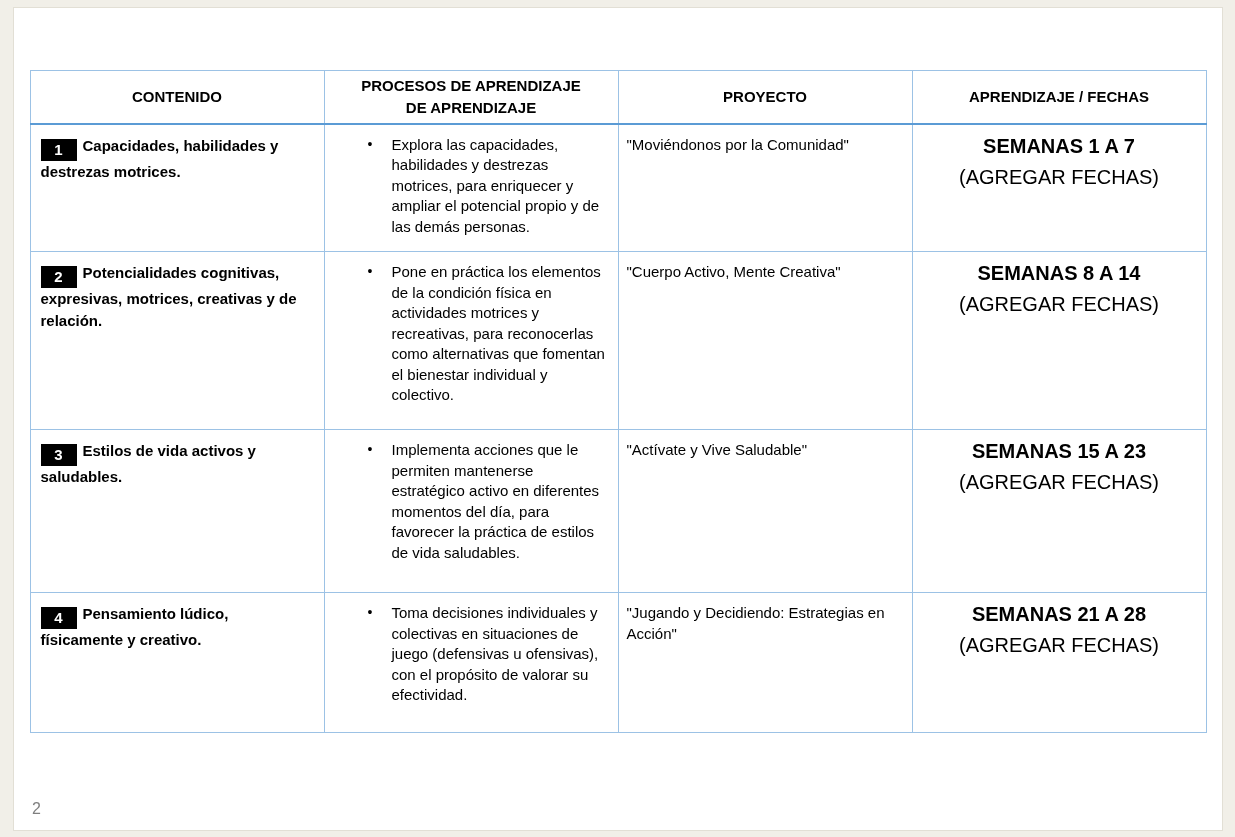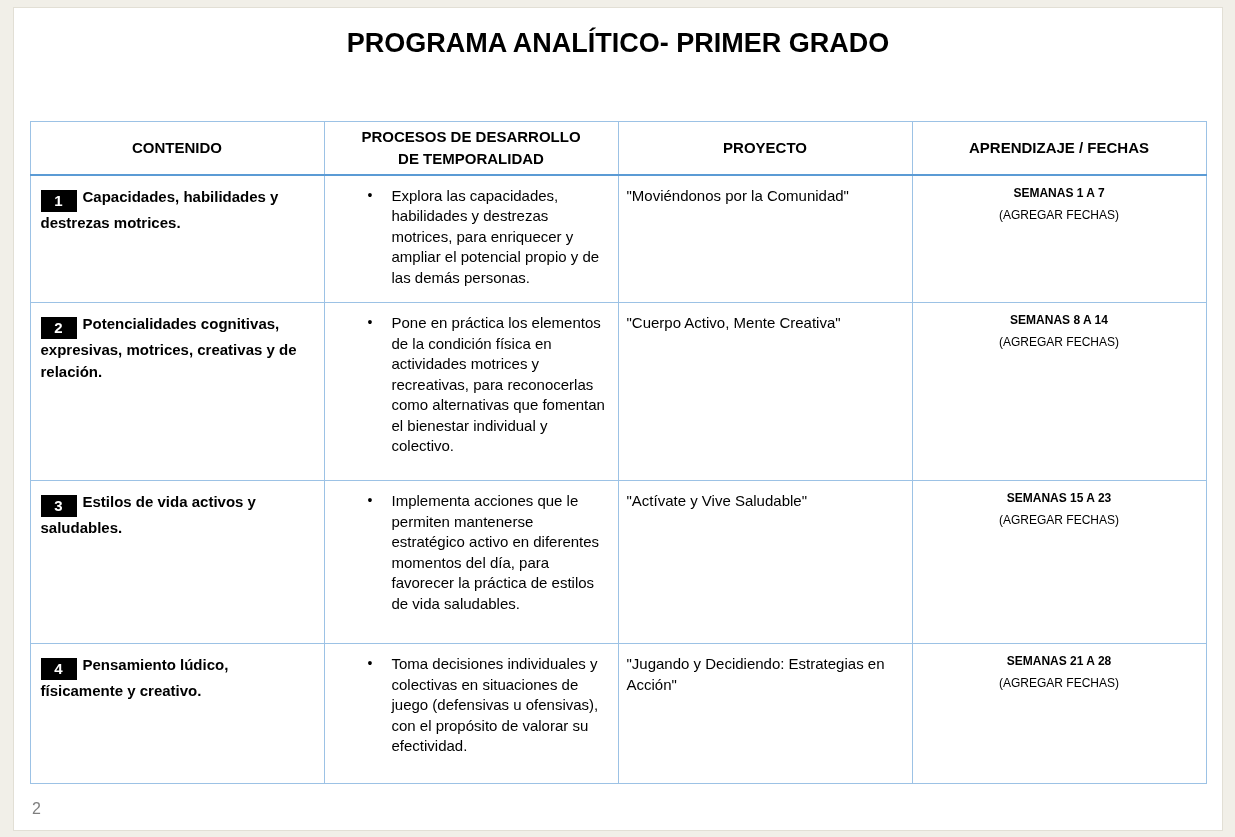--- a/index.html
+++ b/index.html
@@ -83,45 +83,44 @@
     font-size: 14px;
   }
   .cell-proyecto {
     padding: 9px 10px 0 8px !important;
     font-size: 15px;
     line-height: 1.4;
   }
   .cell-tempo {
     padding: 10px 8px 0 8px !important;
     text-align: center;
-    font-size: 12px;
+    font-size: 20px;
   }
   .semanas { font-weight: bold; }
   .fechas  { margin-top: 8px; }
 
   .page-number {
     position: absolute;
     left: 18px;
     bottom: 12px;
     font-size: 16px;
     color: #7f7f7f;
   }
 </style>
 </head>
 <body>
 
 <div class="page">
 
-  <h1 class="doc-title">PROGRAMA ANALÍTICO- PRIMER GRADO</h1>
 
   <table class="program">
     <thead>
       <tr>
         <th>CONTENIDO</th>
-        <th>PROCESOS DE DESARROLLO DE TEMPORALIDAD</th>
+        <th>PROCESOS DE APRENDIZAJE DE APRENDIZAJE</th>
         <th>PROYECTO</th>
         <th>APRENDIZAJE / FECHAS</th>
       </tr>
     </thead>
     <tbody>
 
       <tr class="r1">
         <td class="cell-contenido">
           <span class="num-badge">1</span><span>Capacidades, habilidades y destrezas motrices.</span>
         </td>

